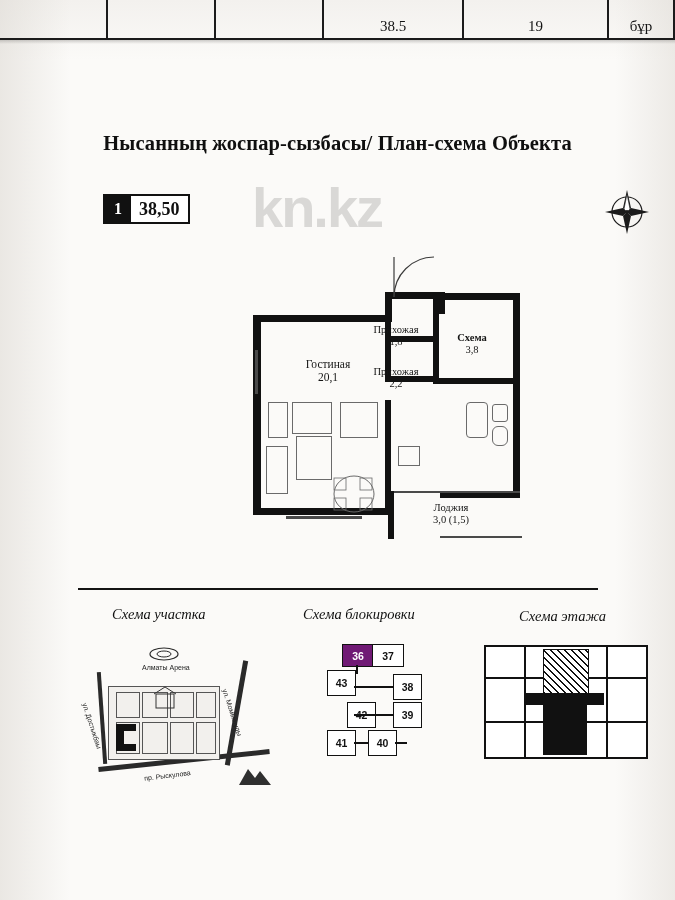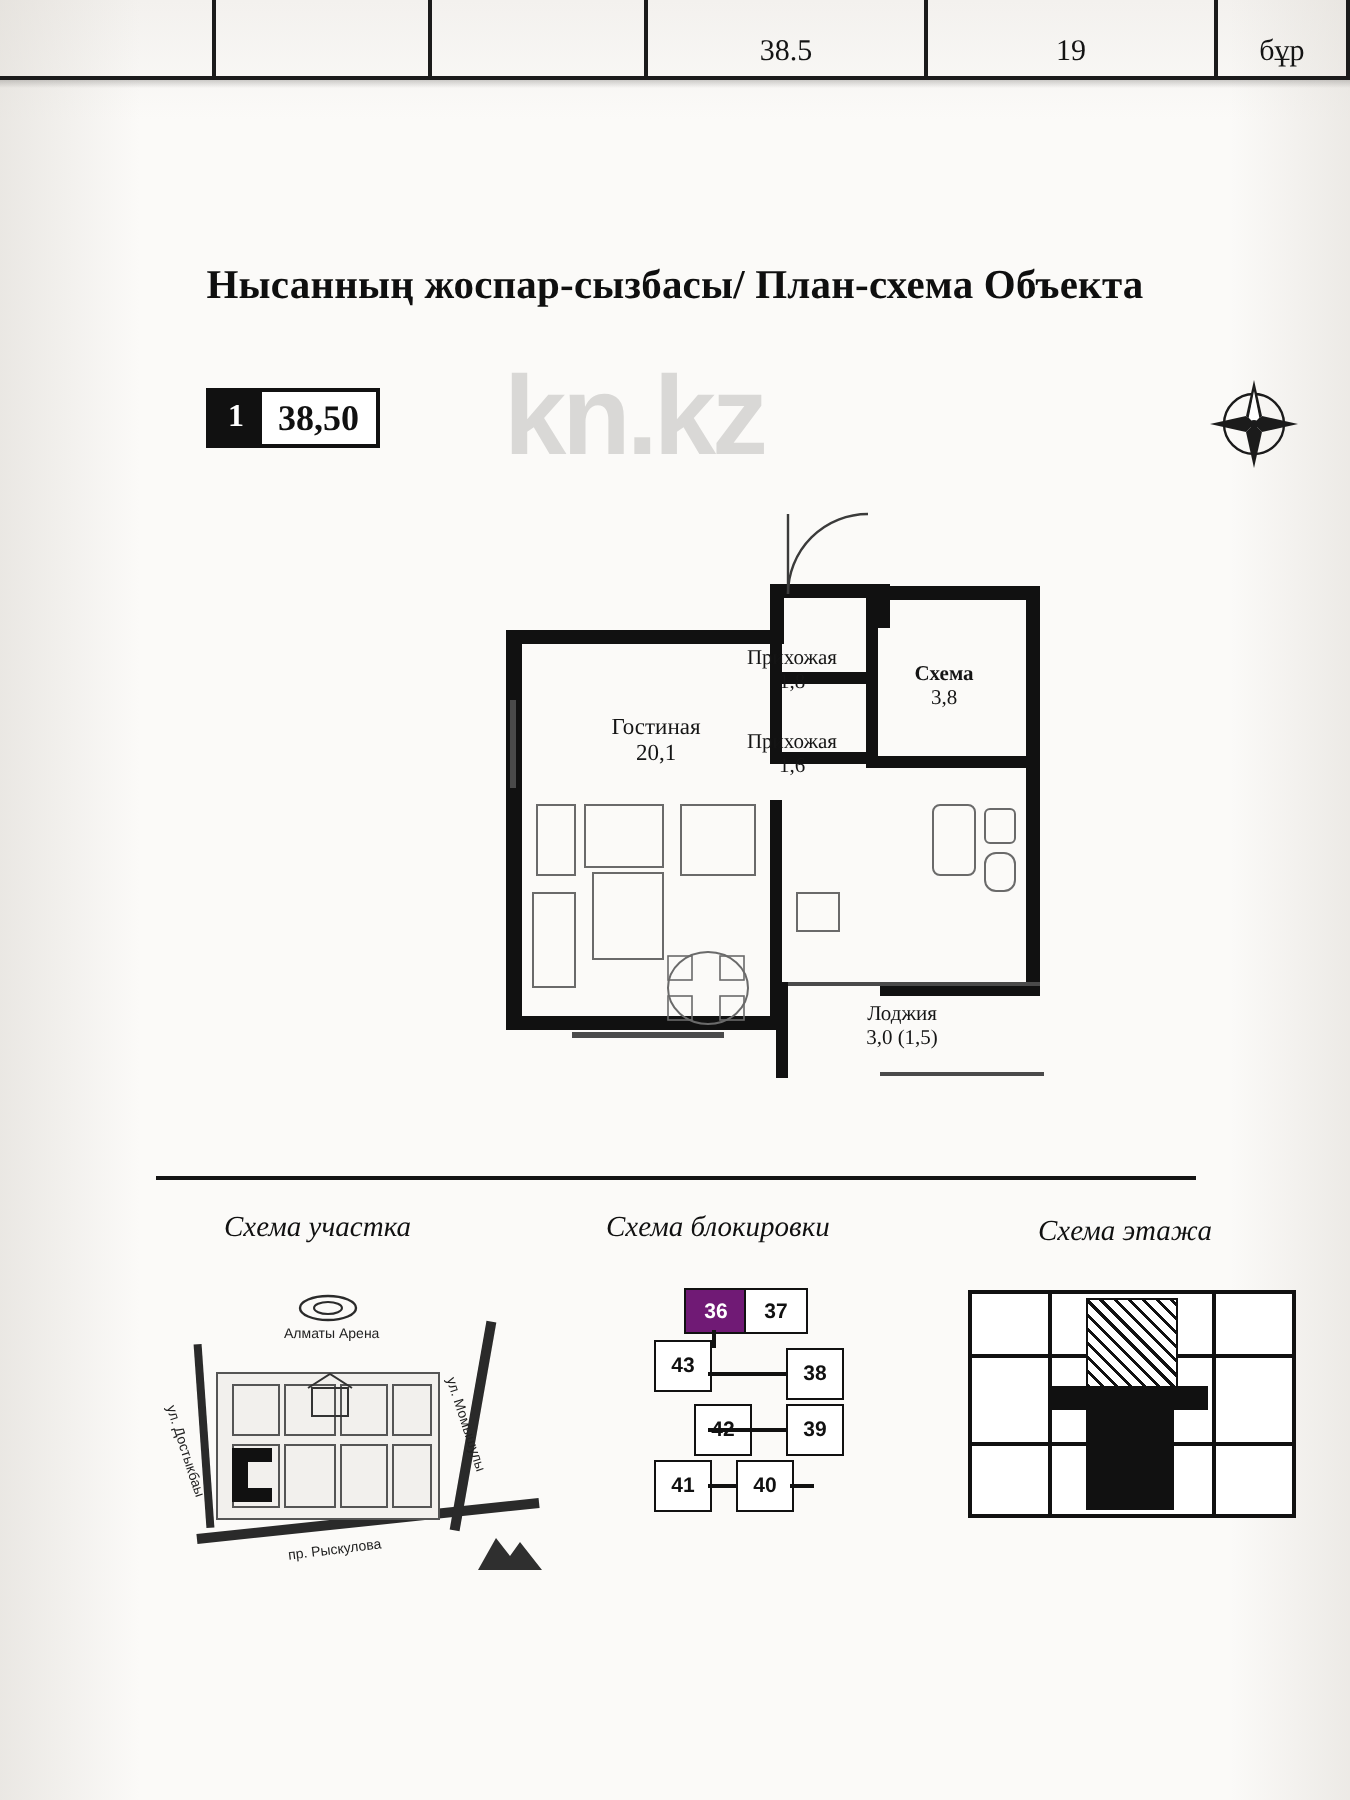--- a/index.html
+++ b/index.html
@@ -270,21 +270,21 @@
     <div class="room-label" style="left:356px; top:74px; width:80px;">
       <span class="nm">Прихожая</span>
       <span class="ar">1,8</span>
     </div>
     <div class="room-label" style="left:436px; top:82px; width:72px;">
       <span class="nm" style="font-weight:bold;">Схема</span>
       <span class="ar">3,8</span>
     </div>
     <div class="room-label" style="left:362px; top:116px; width:68px;">
       <span class="nm">Прихожая</span>
-      <span class="ar">1,6</span>
+      <span class="ar">2,2</span>
     </div>
     <div class="room-label" style="left:262px; top:108px; width:110px; font-size:11.5px;padding-left:11px;">
       <span class="nm">Гостиная</span>
       <span class="ar">20,1</span>
     </div>
     <div class="room-label" style="left:396px; top:252px; width:110px;">
       <span class="nm">Лоджия</span>
       <span class="ar">3,0 (1,5)</span>
     </div>
   </div>

